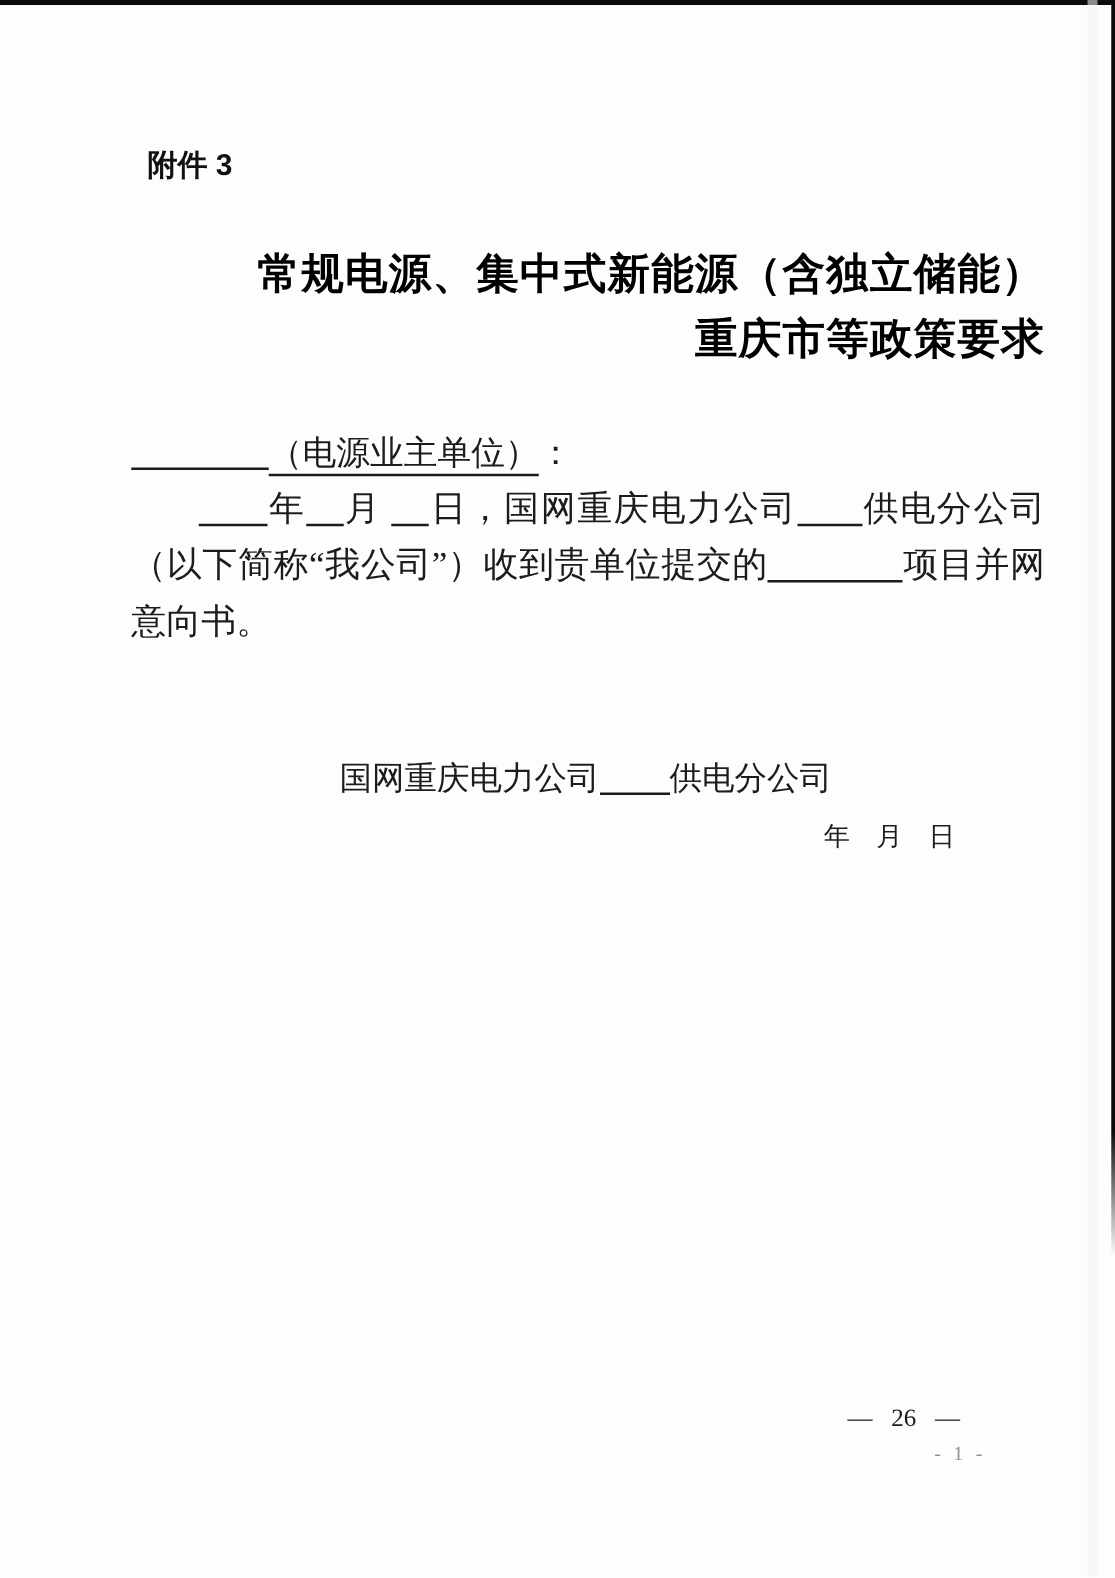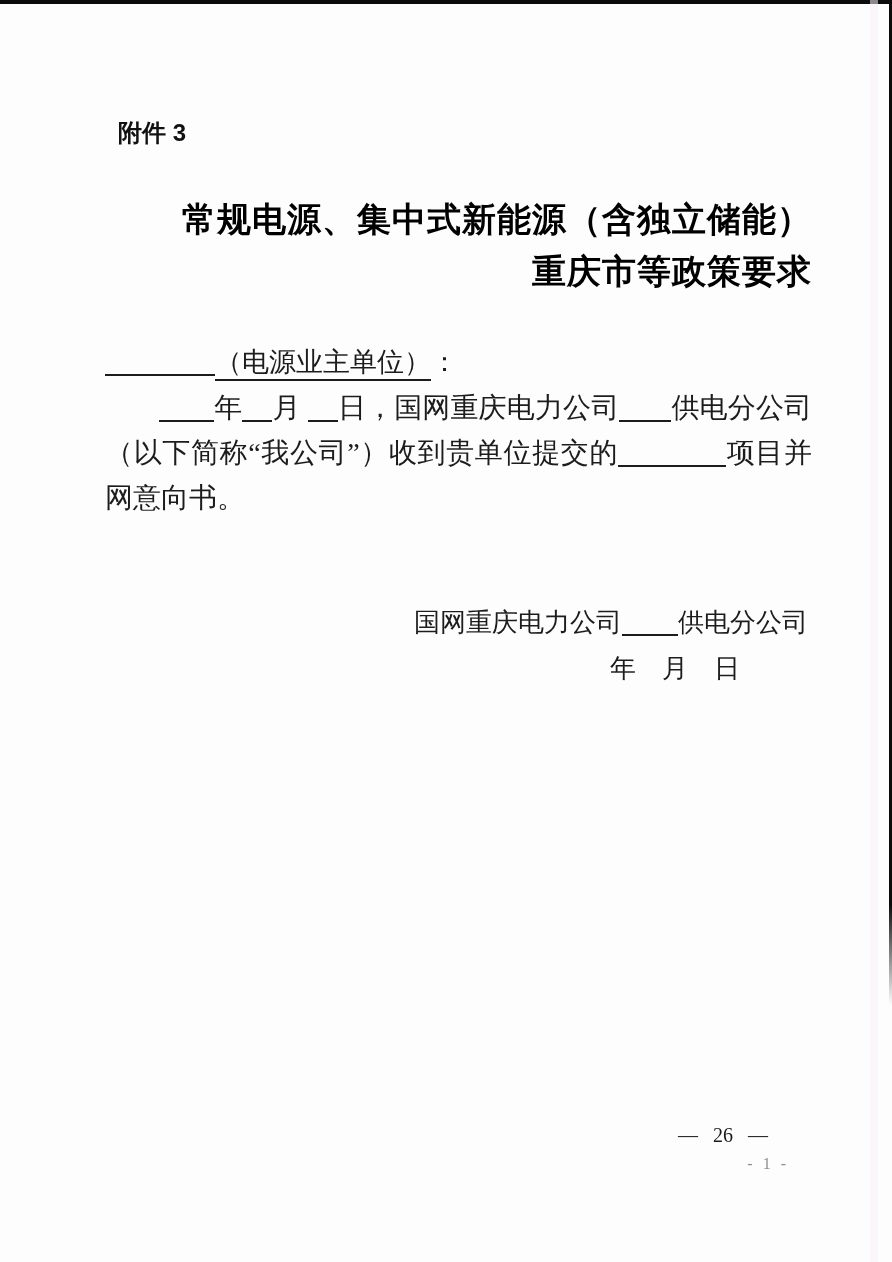--- a/index.html
+++ b/index.html
@@ -26,21 +26,21 @@
     position: absolute; top: 0; right: 0;
     width: 3px; height: 1005px;
     background: linear-gradient(to bottom, #0b0b0b 90%, rgba(11,11,11,0));
   }
   .edge-shadow {
     position: absolute; top: 0; right: 14px;
     width: 8px; height: 100%;
     background: #f8f1f5; opacity: .55;
   }
   .content {
-    padding: 118px 80px 0 105px;
+    padding: 118px 56px 0 105px;
   }
   .attachment {
     font-family: "Liberation Sans", "DejaVu Sans", sans-serif;
     font-weight: 700;
     font-size: 24px;
     line-height: 30px;
     color: #111;
     margin: 0 0 0 13px;
   }
   .title {
@@ -69,28 +69,28 @@
     height: 1em;
     border-bottom: 2px solid #1c1c1c;
     vertical-align: -0.18em;
   }
   .u {
     border-bottom: 2px solid #1c1c1c;
     padding-bottom: 2px;
   }
   .signature {
     margin-top: 80px;
-    text-align: right;
+    text-align: center;
     font-size: 26px;
     line-height: 46px;
     padding-right: 4px;
   }
   .sig-date {
     text-align: right;
-    font-size: 26px;
+    font-size: 21px;
     line-height: 46px;
     padding-right: 72px;
   }
   .pagenum-outer {
     position: absolute;
     top: 1122px; right: 124px;
     font-size: 20px;
     line-height: 26px;
     color: #1a1a1a;
     word-spacing: 10px;

